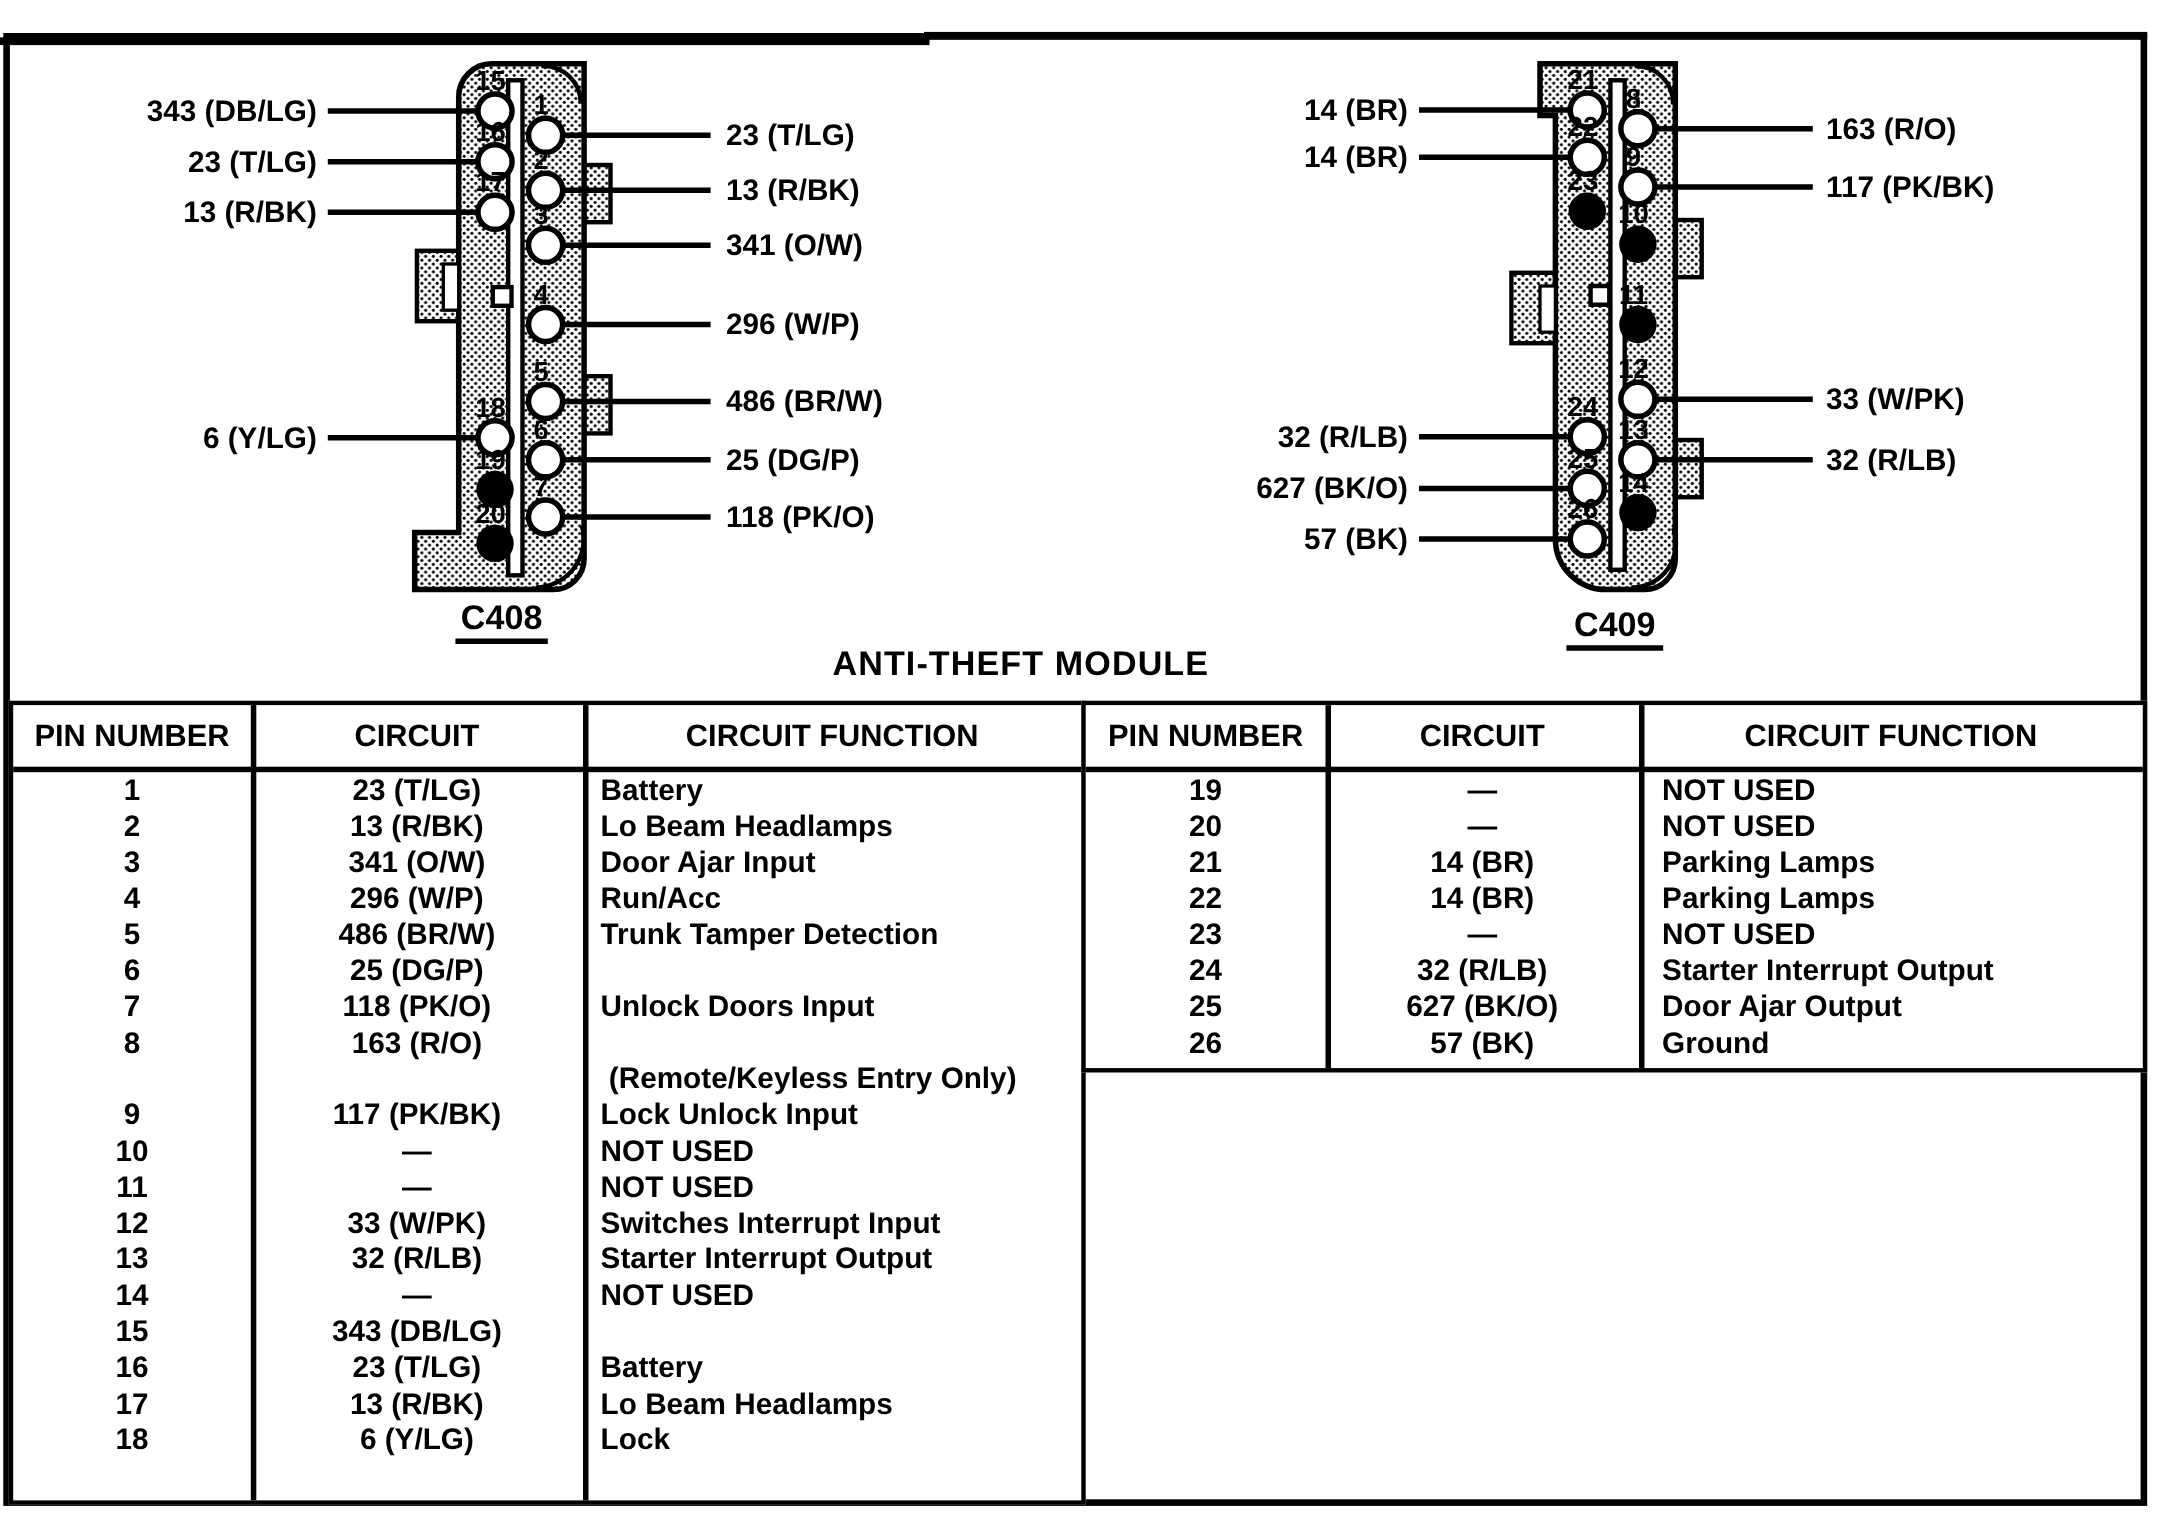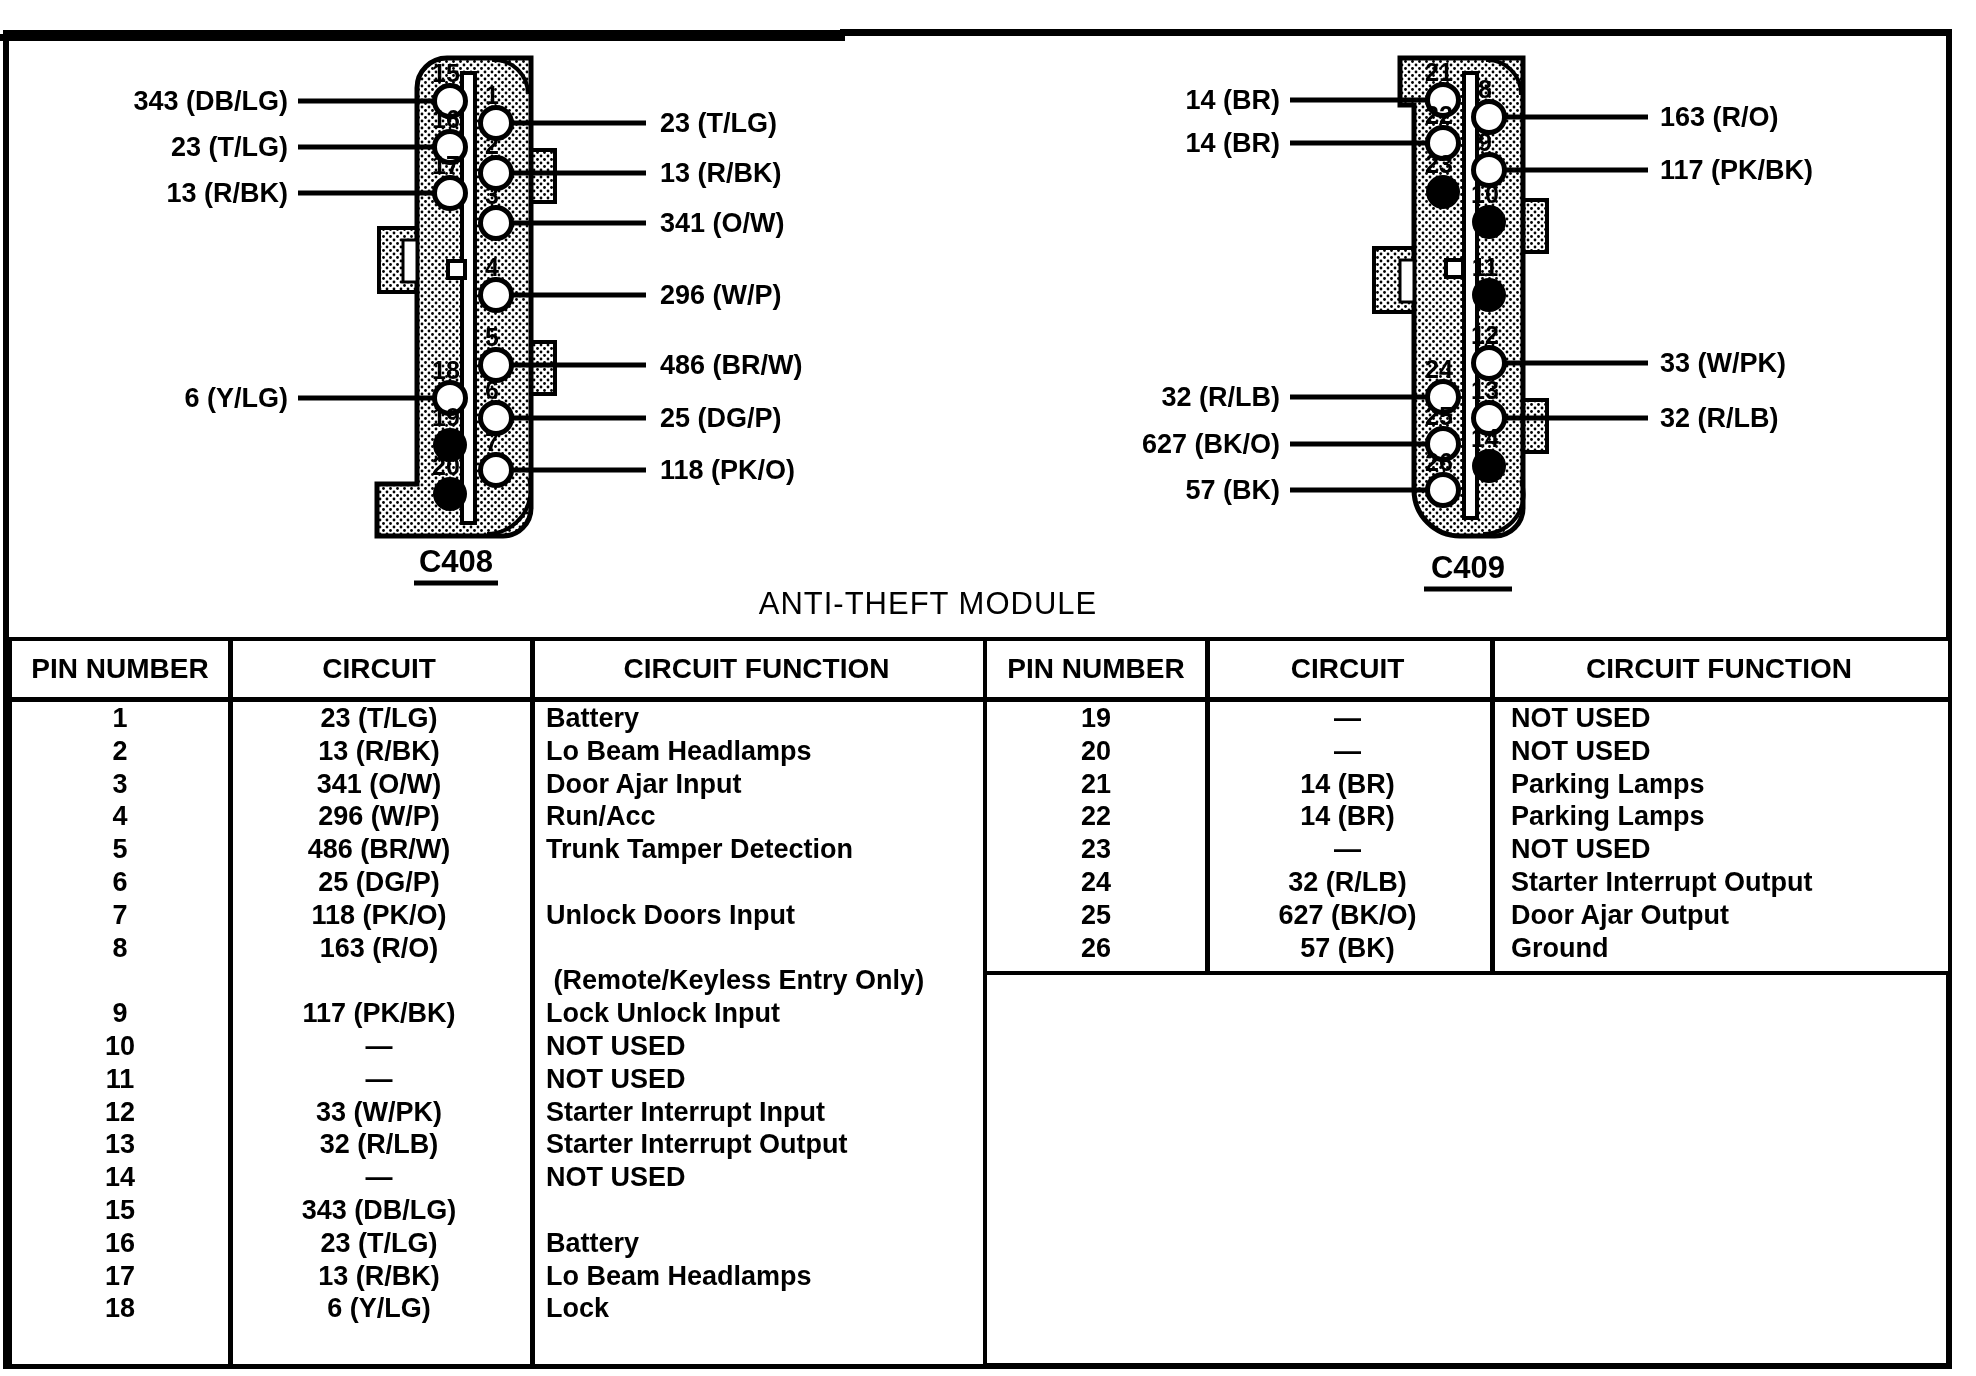--- a/index.html
+++ b/index.html
@@ -1,20 +1,20 @@
 <!DOCTYPE html>
 <html><head>
 <meta charset="utf-8">
 <style>
   html,body{margin:0;padding:0;background:#fff;}
   body{width:1976px;height:1376px;position:relative;font-family:"Liberation Sans",sans-serif;color:#000;overflow:hidden;}
   .skew{position:absolute;background:#000;}
   #frame{position:absolute;left:3px;top:30px;width:1949px;height:1339px;border:6px solid #000;box-sizing:border-box;}
   #diagram{position:absolute;left:0;top:0;}
-  #title{position:absolute;left:598px;top:586px;width:660px;text-align:center;font-size:31px;font-weight:normal;letter-spacing:1px;}
+  #title{position:absolute;left:598px;top:586px;width:660px;text-align:center;font-size:31px;font-weight:bold;letter-spacing:1px;}
   .tbl{position:absolute;border:4px solid #000000;box-sizing:border-box;background:#fff;}
   #tbl-left{left:8px;top:637px;width:979px;height:731px;}
   #tbl-right{left:983px;top:637px;width:969px;height:338px;}
   .vline{position:absolute;top:0;bottom:0;width:5px;background:#000;}
   .thead{position:absolute;top:0;left:0;right:0;height:56px;border-bottom:5px solid #000;font-weight:bold;font-size:28px;}
   .th{position:absolute;top:0;height:56px;line-height:56px;text-align:center;}
   .tbody{position:absolute;left:0;right:0;top:61px;font-weight:bold;font-size:27px;}
   .tr{position:relative;height:32.8px;}
   .td{position:absolute;top:0;height:32.8px;line-height:32.8px;white-space:pre;}
   .lt .c-pin{left:0;width:216px;text-align:center;}
@@ -247,21 +247,21 @@
         <span class="td c-fn">NOT USED</span>
       </div>
     <div class="tr">
         <span class="td c-pin">11</span>
         <span class="td c-cir">—</span>
         <span class="td c-fn">NOT USED</span>
       </div>
     <div class="tr">
         <span class="td c-pin">12</span>
         <span class="td c-cir">33 (W/PK)</span>
-        <span class="td c-fn">Starter Interrupt Input</span>
+        <span class="td c-fn">Switches Interrupt Input</span>
       </div>
     <div class="tr">
         <span class="td c-pin">13</span>
         <span class="td c-cir">32 (R/LB)</span>
         <span class="td c-fn">Starter Interrupt Output</span>
       </div>
     <div class="tr">
         <span class="td c-pin">14</span>
         <span class="td c-cir">—</span>
         <span class="td c-fn">NOT USED</span>

